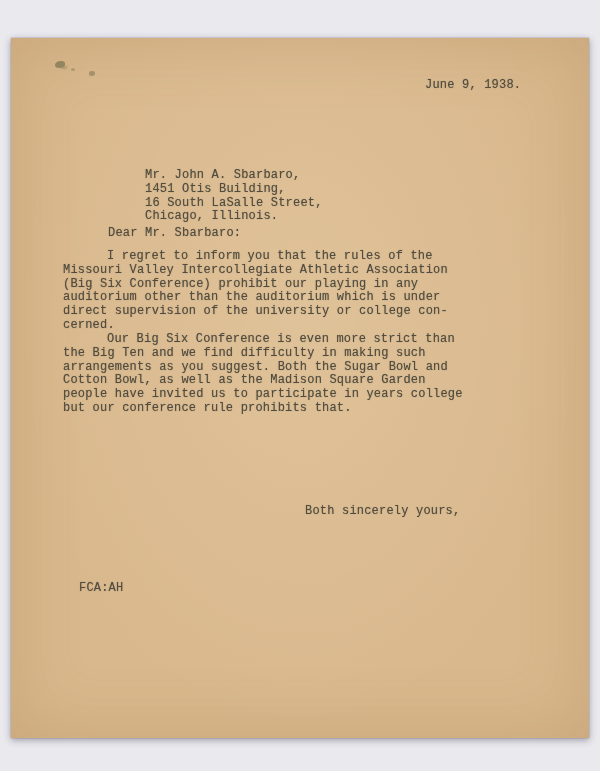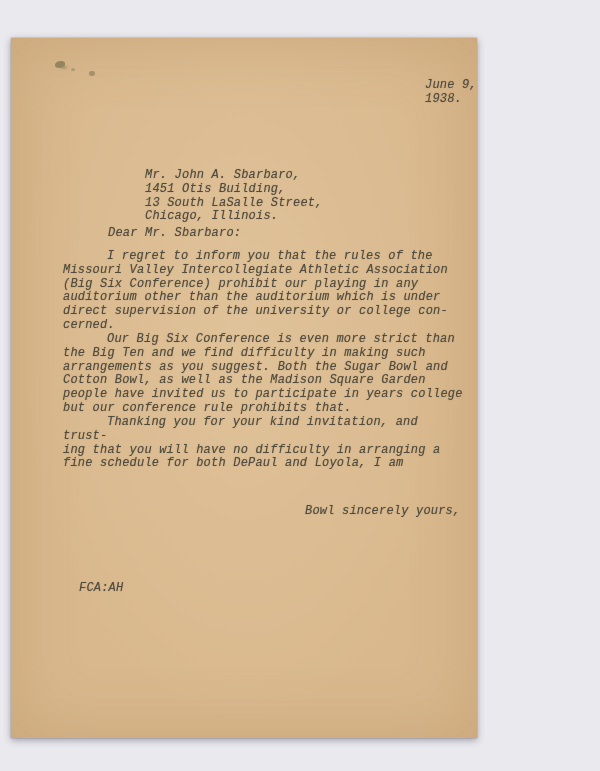--- a/index.html
+++ b/index.html
@@ -15,34 +15,33 @@
   }
   .scan {
     position: relative;
     width: 600px;
     height: 771px;
   }
   .paper {
     position: absolute;
     left: 11px;
     top: 38px;
-    width: 466px;
+    width: 578px;
     height: 700px;
     background:
       radial-gradient(ellipse at 50% 40%, rgba(255,240,210,0.18), rgba(0,0,0,0) 70%),
       var(--paper, #d9b88d);
     box-shadow:
       0 2px 7px rgba(60,55,75,0.45),
       0 0 1px rgba(60,55,75,0.6),
       inset 0 0 70px rgba(135,95,45,0.20);
     color: var(--ink, #514c3f);
     font-size: 12px;
     line-height: 13.8px;
     letter-spacing: 0.2px;
-    font-style: italic;
   }
   .textblock {
     position: absolute;
     white-space: pre-line;
     text-shadow: 0 0 1px rgba(82,76,58,0.55);
   }
   .date      { left: 414px; top: 41px;  }
   .recipient { left: 134px; top: 131px; }
   .salutation{ left: 68px;  top: 189px; margin-left: 29px; }
   .para      { left: 52px;  width: 404px; text-indent: 44px; }
@@ -82,42 +81,39 @@
   <div class="paper">
 
     <div class="speck speck1"></div>
     <div class="speck speck2"></div>
     <div class="speck speck3"></div>
 
     <div class="textblock date">June 9, 1938.</div>
 
     <div class="textblock recipient">Mr. John A. Sbarbaro,
 1451 Otis Building,
-13 South LaSalle Street,
+16 South LaSalle Street,
 Chicago, Illinois.</div>
 
     <div class="textblock salutation">Dear Mr. Sbarbaro:</div>
 
     <div class="textblock para p1">I regret to inform you that the rules of the
 Missouri Valley Intercollegiate Athletic Association
 (Big Six Conference) prohibit our playing in any
 auditorium other than the auditorium which is under
 direct supervision of the university or college con-
 cerned.</div>
 
     <div class="textblock para p2">Our Big Six Conference is even more strict than
 the Big Ten and we find difficulty in making such
 arrangements as you suggest.  Both the Sugar Bowl and
 Cotton Bowl, as well as the Madison Square Garden
 people have invited us to participate in years college
 but our conference rule prohibits that.</div>
 
-    <div class="textblock para p3">Thanking you for your kind invitation, and trust-
-ing that you will have no difficulty in arranging a
-fine schedule for both DePaul and Loyola, I am</div>
 
-    <div class="textblock closing">Bowl sincerely yours,</div>
+    <div class="textblock closing">Both sincerely yours,</div>
 
 
     <div class="textblock initials">FCA:AH</div>
 
   </div>
 </div>
 
 </body></html>

